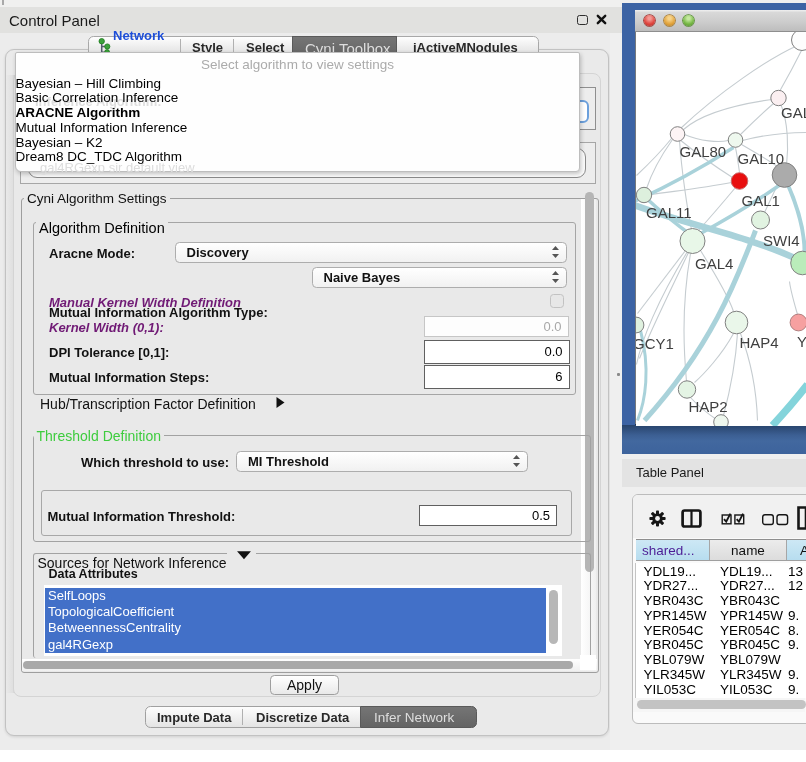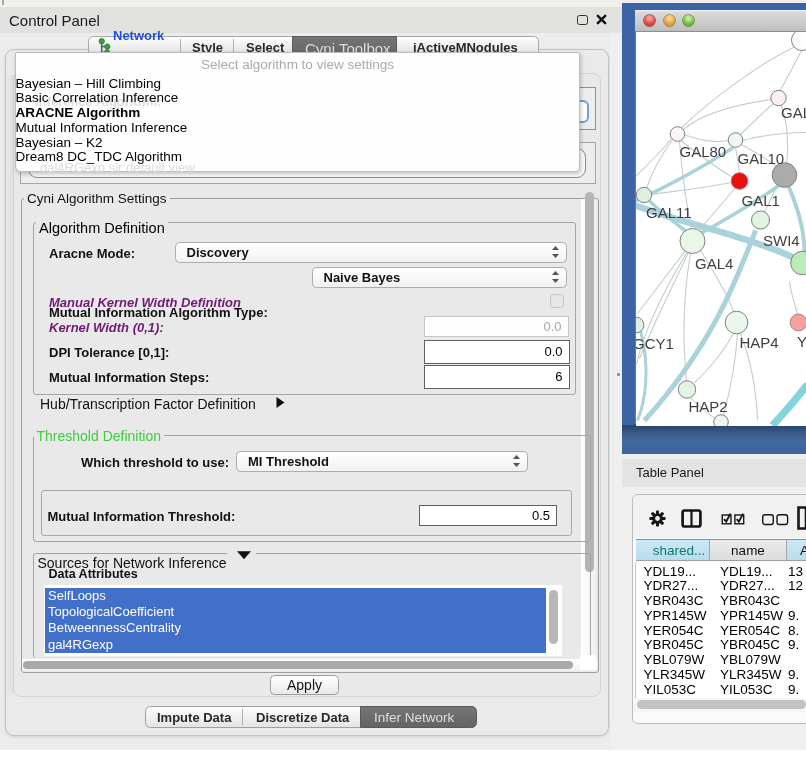--- a/index.html
+++ b/index.html
@@ -286,21 +286,21 @@
  <rect x="0.7" y="0.7" width="10.6" height="9.8" rx="2.2" fill="none" stroke="#161616" stroke-width="1.4"></rect>
  <rect x="15" y="0.7" width="10.6" height="9.8" rx="2.2" fill="none" stroke="#161616" stroke-width="1.4"></rect>
 </svg>
 <svg class="abs" style="left:797px;top:506px;" width="9" height="24" viewBox="0 0 9 24">
  <path d="M1.5 1.5 H9 V22.5 H1.5 Z" fill="none" stroke="#161616" stroke-width="2.6"></path>
 </svg>
 
 <div class="abs" style="left:635.5px;top:538.5px;width:170.5px;height:22px;background:linear-gradient(#ececec,#dcdcdc);border-top:1px solid #8f8f8f;border-bottom:1px solid #9f9f9f;box-sizing:border-box;"></div>
 <div class="abs" style="left:635.5px;top:539.5px;width:74.5px;height:20px;background:linear-gradient(#cde8f5,#b7ddef);border-right:1px solid #a6a6a6;box-sizing:border-box;"></div>
 <div class="abs" style="left:786px;top:539.5px;width:20px;height:20px;background:linear-gradient(#cde8f5,#b7ddef);border-left:1px solid #a6a6a6;box-sizing:border-box;"></div>
-<div class="abs" style="left:642px;top:542.5px;width:74px;text-align:center;font-size:13.5px;color:#0f766e;">shared...</div>
+<div class="abs" style="left:642px;top:542.5px;width:74px;font-size:13.5px;color:#4c1d95;">shared...</div>
 <div class="abs" style="left:710px;top:542.5px;width:76px;text-align:center;font-size:13.5px;color:#111;">name</div>
     <div class="abs" style="left:800px;top:542.5px;font-size:13.5px;color:#111;">A</div>
 
 <div class="abs" style="left:635px;top:562.5px;width:171px;height:135px;background:#fff;overflow:hidden;border-left:1px solid #c4c4c4;box-sizing:border-box;">
  <div style="position:absolute;left:7.5px;top:2px;font-size:13.5px;color:#000;line-height:14.75px;white-space:pre;">YDL19...
 YDR27...
 YBR043C
 YPR145W
 YER054C
 YBR045C

